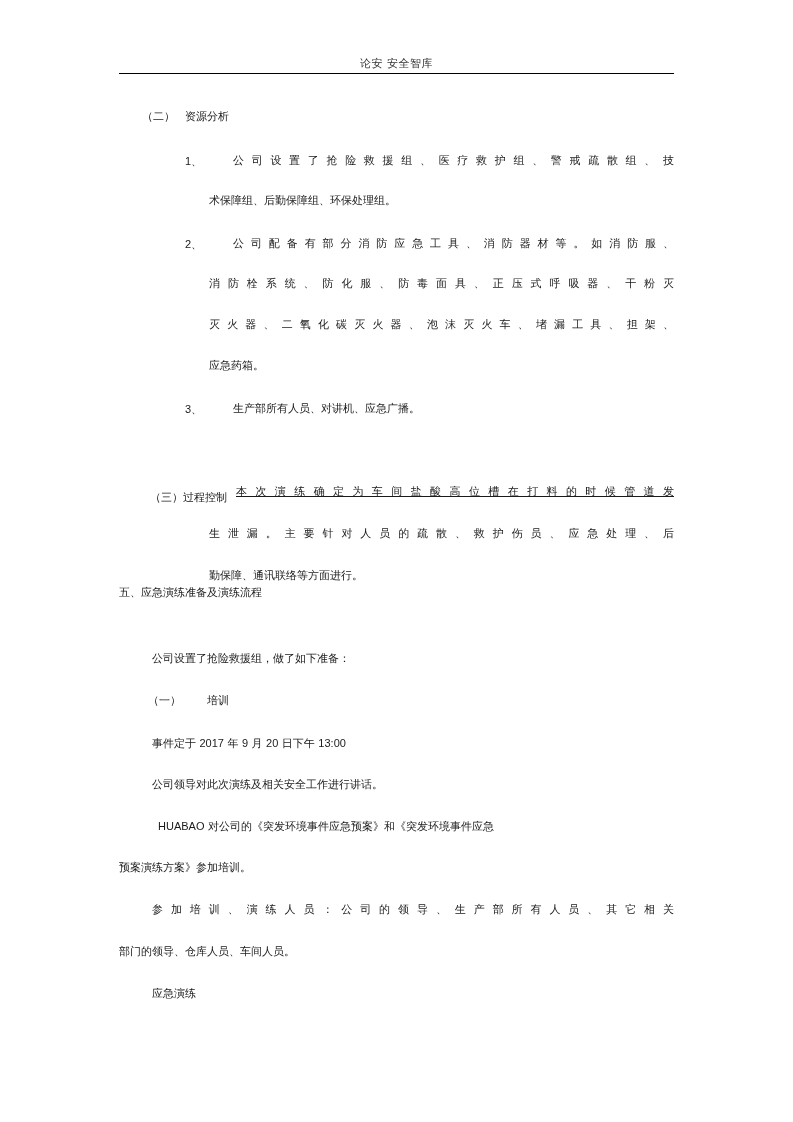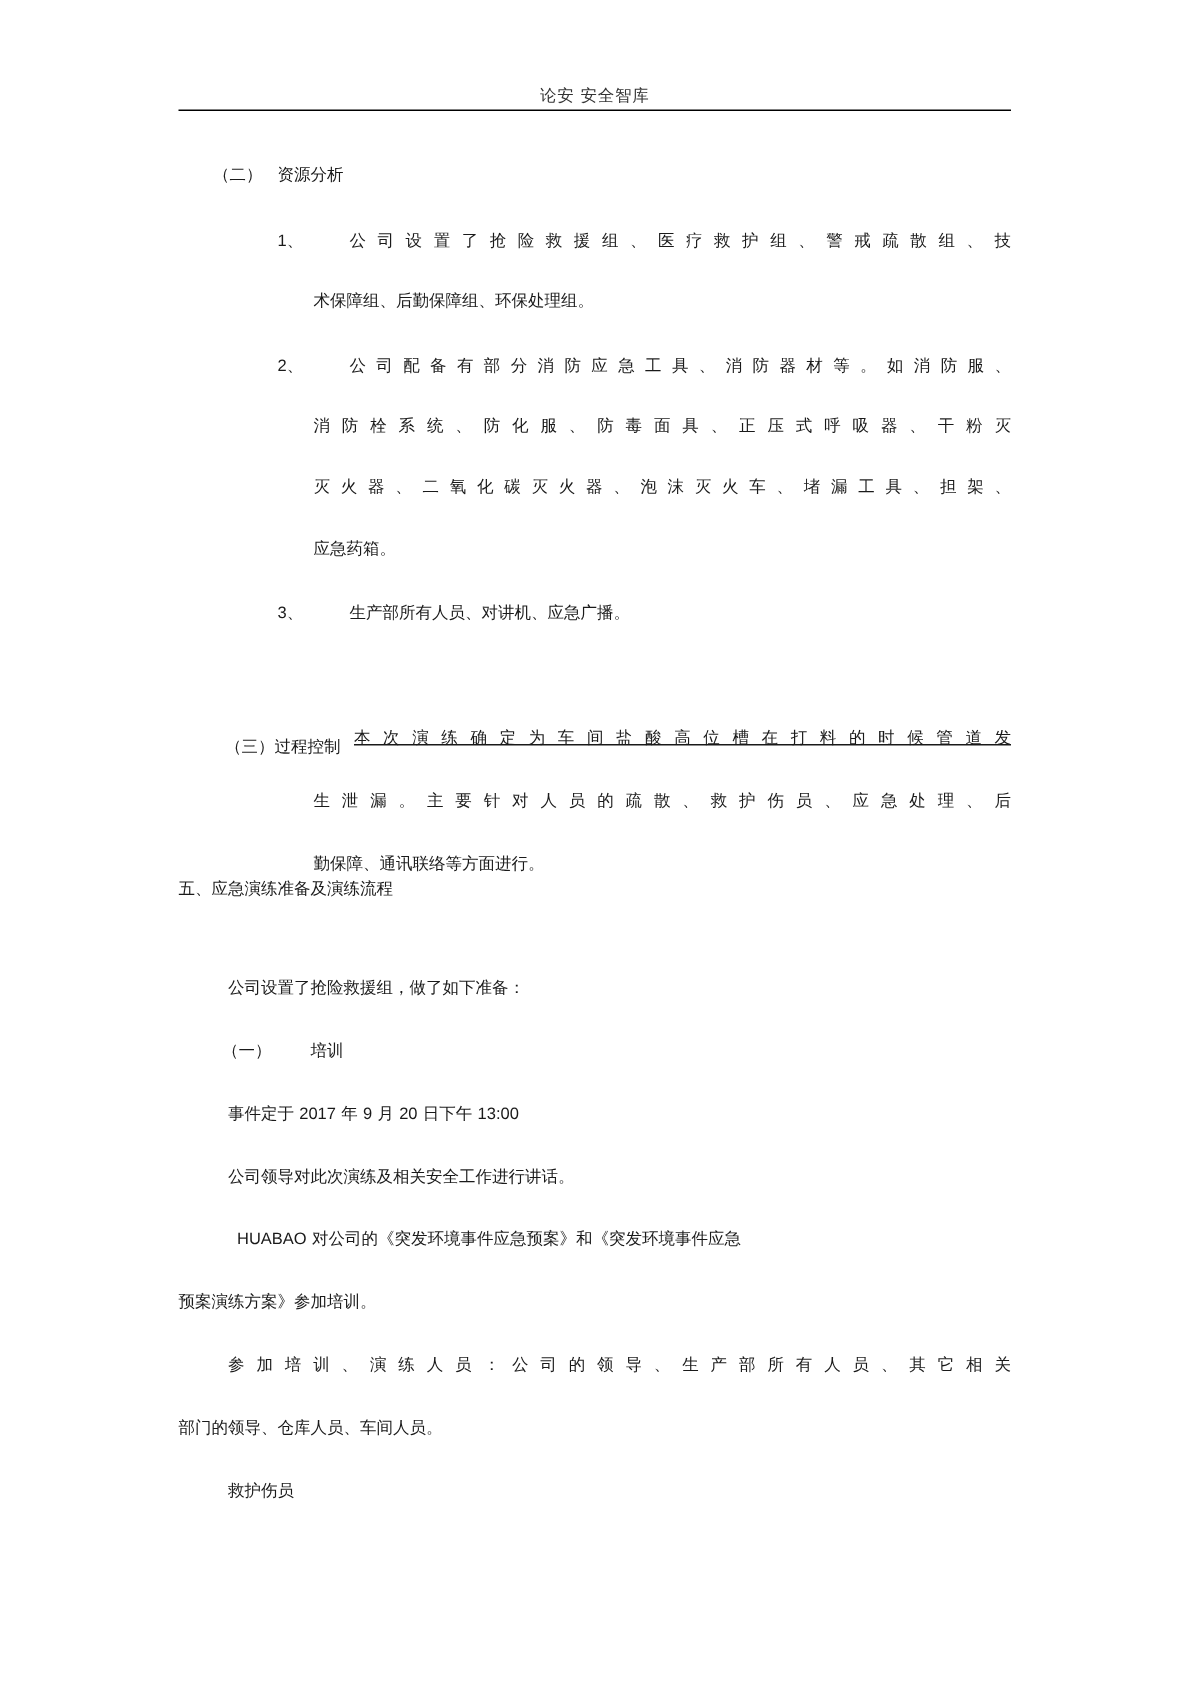--- a/index.html
+++ b/index.html
@@ -72,13 +72,13 @@
 <div class="line" style="left:119px; top:815px; width:555px;">
   <span class="latin">HUABAO</span><span> 对公司的《突发环境事件应急预案》和《突发环境事件应急</span>
 </div>
 <div class="line" style="left:119px; top:857px;">预案演练方案》参加培训。</div>
 
 <div class="line" style="left:152px; top:899px; width:522px;">
     <span class="just">参加培训、演练人员：公司的领导、生产部所有人员、其它相关</span>
   </div>
 <div class="line" style="left:119px; top:941px;">部门的领导、仓库人员、车间人员。</div>
 
-<div class="line" style="left:152px; top:983px;">救护伤员</div>
+<div class="line" style="left:152px; top:983px;">应急演练</div>
 
 </body></html>

